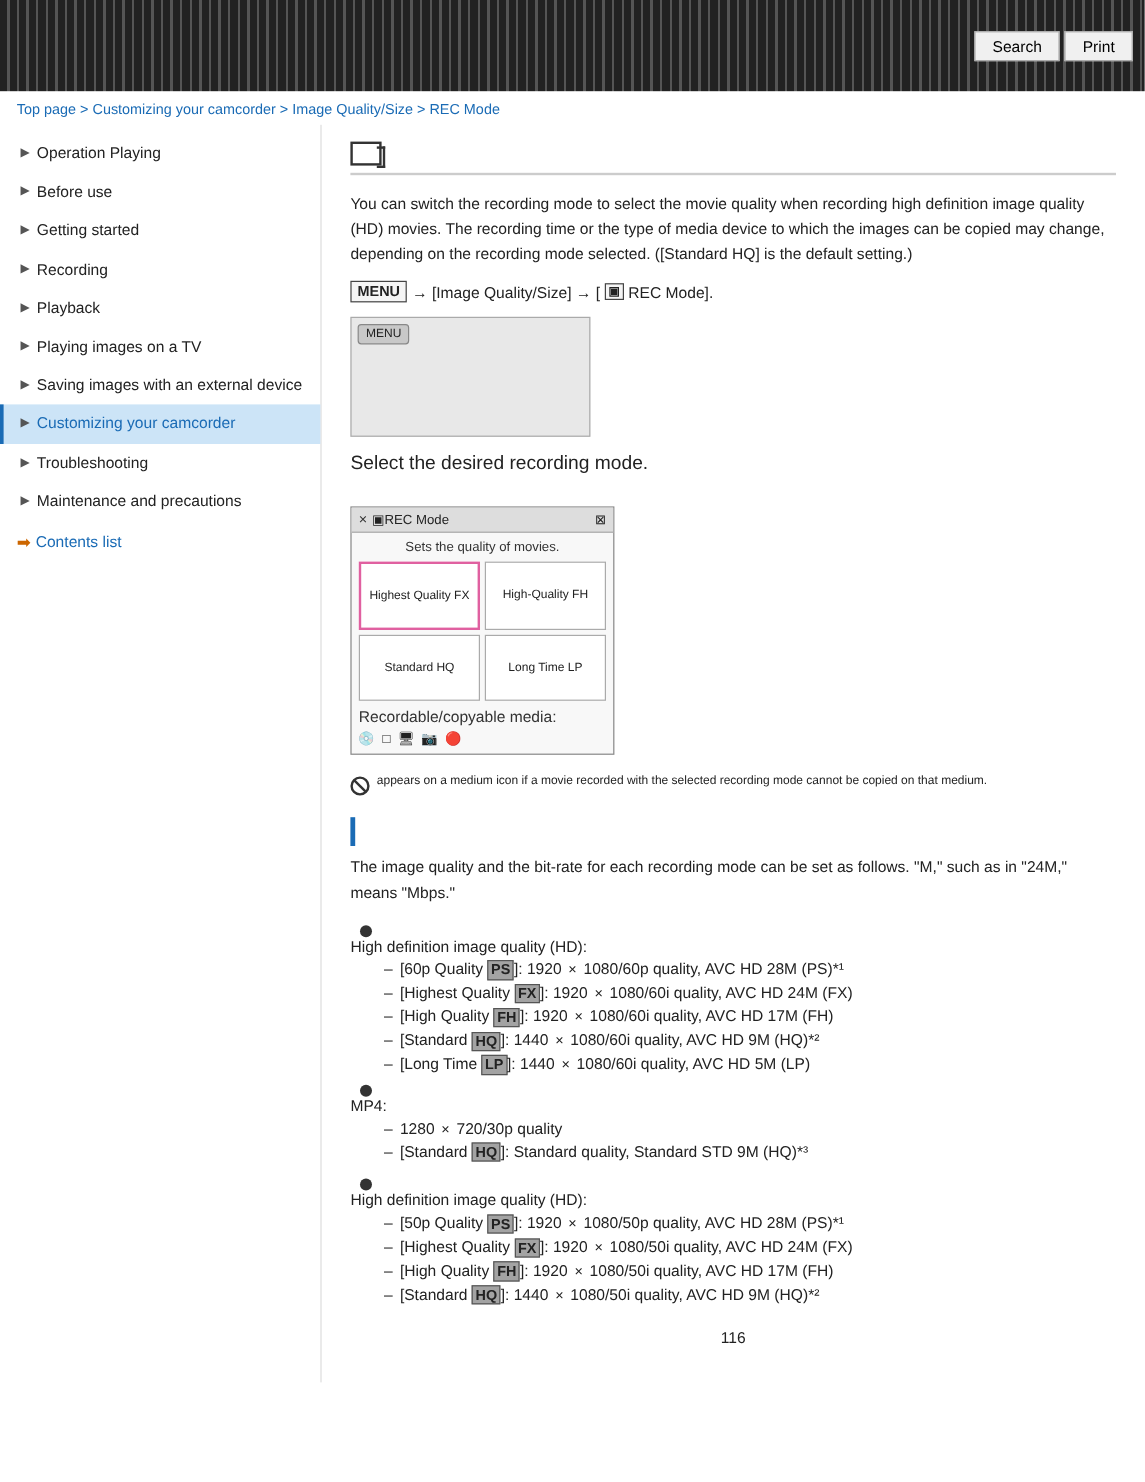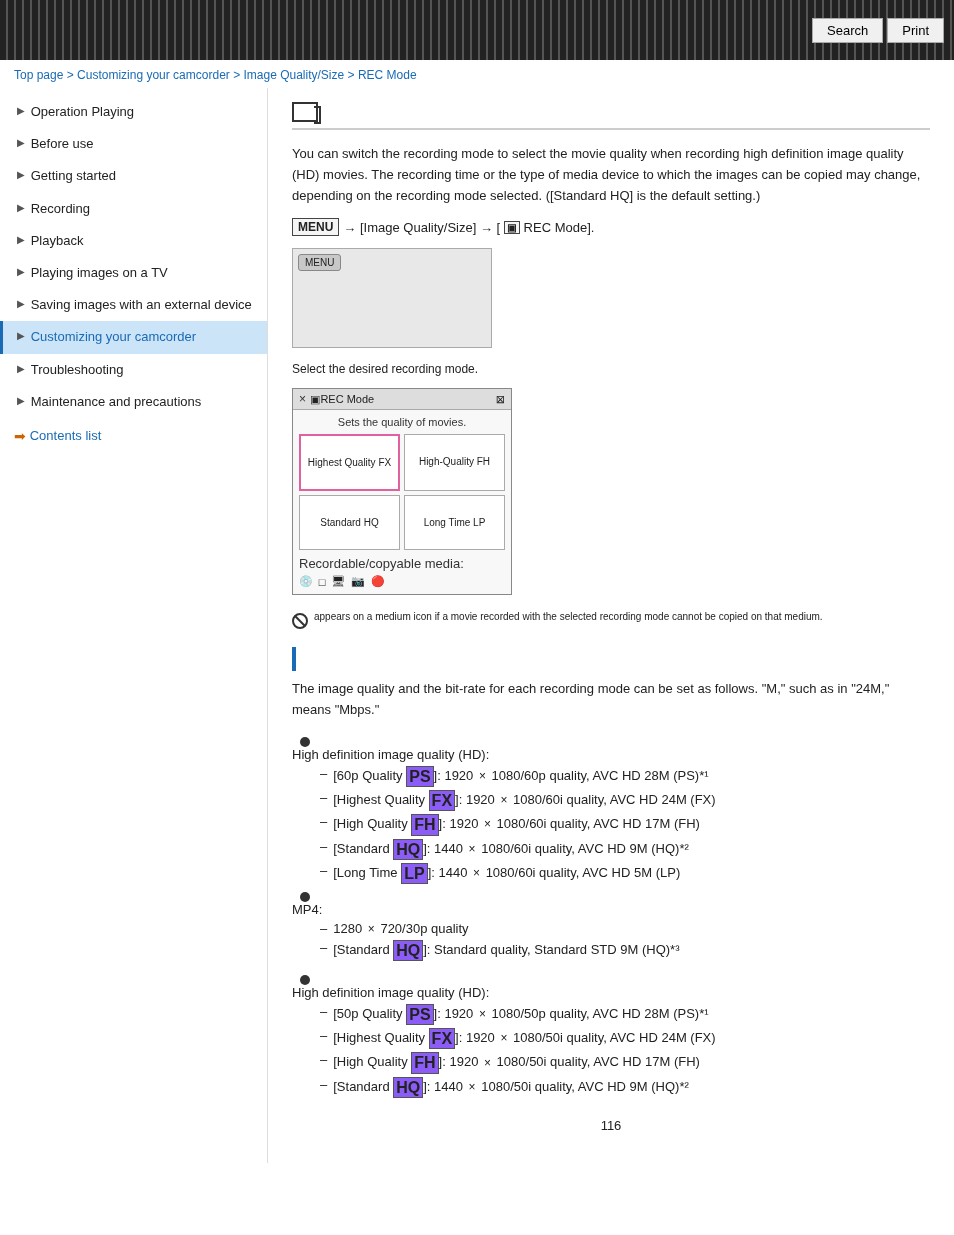--- a/index.html
+++ b/index.html
@@ -1,21 +1,21 @@
 <!DOCTYPE html>
 <html><head>
   <meta charset="utf-8">
   <style>
     * { margin: 0; padding: 0; box-sizing: border-box; }
     body { font-family: Arial, sans-serif; font-size: 13px; color: #222; background: #fff; width: 954px; min-height: 1235px; }
 
     
     .top-bar {
       background: repeating-linear-gradient(90deg, #222 0px, #222 6px, #555 6px, #555 8px);
-      height: 60px;
+      height: 76px;
       display: flex;
       align-items: center;
       justify-content: flex-end;
       padding-right: 10px;
     }
     .top-bar-buttons {
       display: flex;
       gap: 4px;
     }
     .top-btn {
@@ -155,22 +155,22 @@
     }
     .menu-btn-small {
       background: #c8c8c8;
       border: 1px solid #888;
       border-radius: 3px;
       padding: 2px 6px;
       font-size: 10px;
     }
 
     .select-text {
-      margin-bottom: 12px;
-      font-size: 12px;
+      margin-bottom: 26px;
+      font-size: 16px;
     }
 
     
     .rec-mode-dialog {
       border: 1px solid #888;
       width: 220px;
       font-size: 11px;
       margin-bottom: 16px;
       background: #f8f8f8;
     }
@@ -285,26 +285,26 @@
       align-items: flex-start;
       margin-bottom: 3px;
       font-size: 13px;
     }
     .dash { margin-right: 6px; flex-shrink: 0; }
 
     
     .badge-inline {
       display: inline-block;
       border: 1px solid #555;
-      font-size: 16px;
+      font-size: 12px;
       font-weight: bold;
       padding: 0px 2px;
       vertical-align: middle;
       line-height: 1.2;
-      background: #8b5cf6;
+      background: #a3a3a3;
     }
 
     .times-sign { font-size: 12px; margin: 0 2px; }
 
     
     .page-number {
       text-align: center;
       font-size: 13px;
       margin-top: 20px;
       color: #222;

